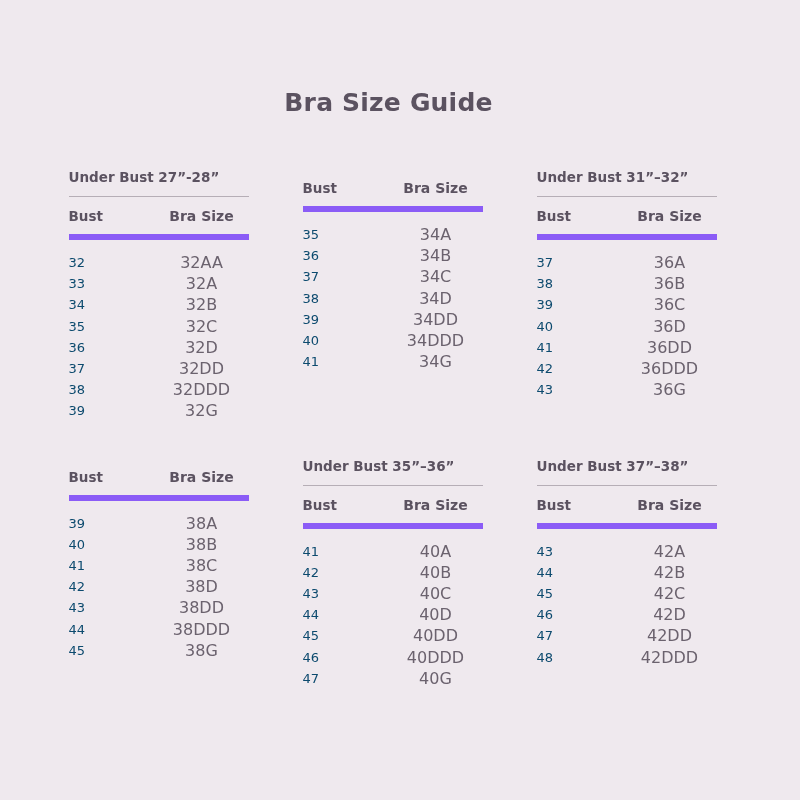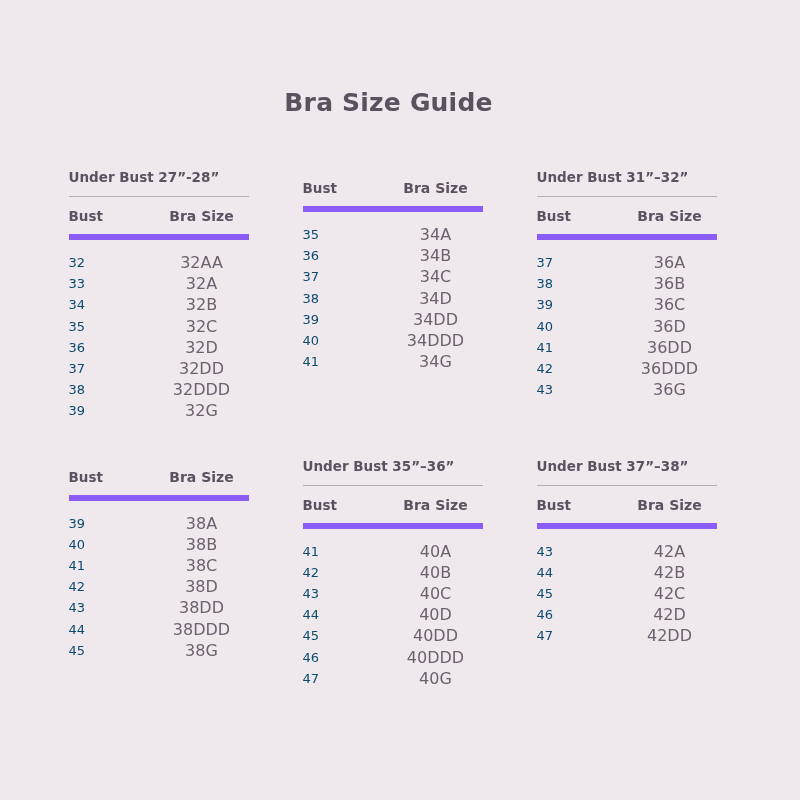--- a/index.html
+++ b/index.html
@@ -300,16 +300,20 @@
             <div class="size">42C</div>
           </div>
           <div class="row">
             <div class="bust">46</div>
             <div class="size">42D</div>
           </div>
           <div class="row">
             <div class="bust">47</div>
             <div class="size">42DD</div>
           </div>
+          <div class="row">
+            <div class="bust">48</div>
+            <div class="size">42DDD</div>
+          </div>
         </div>
       </div>
     </div>
 </div>
 
 </body></html>

